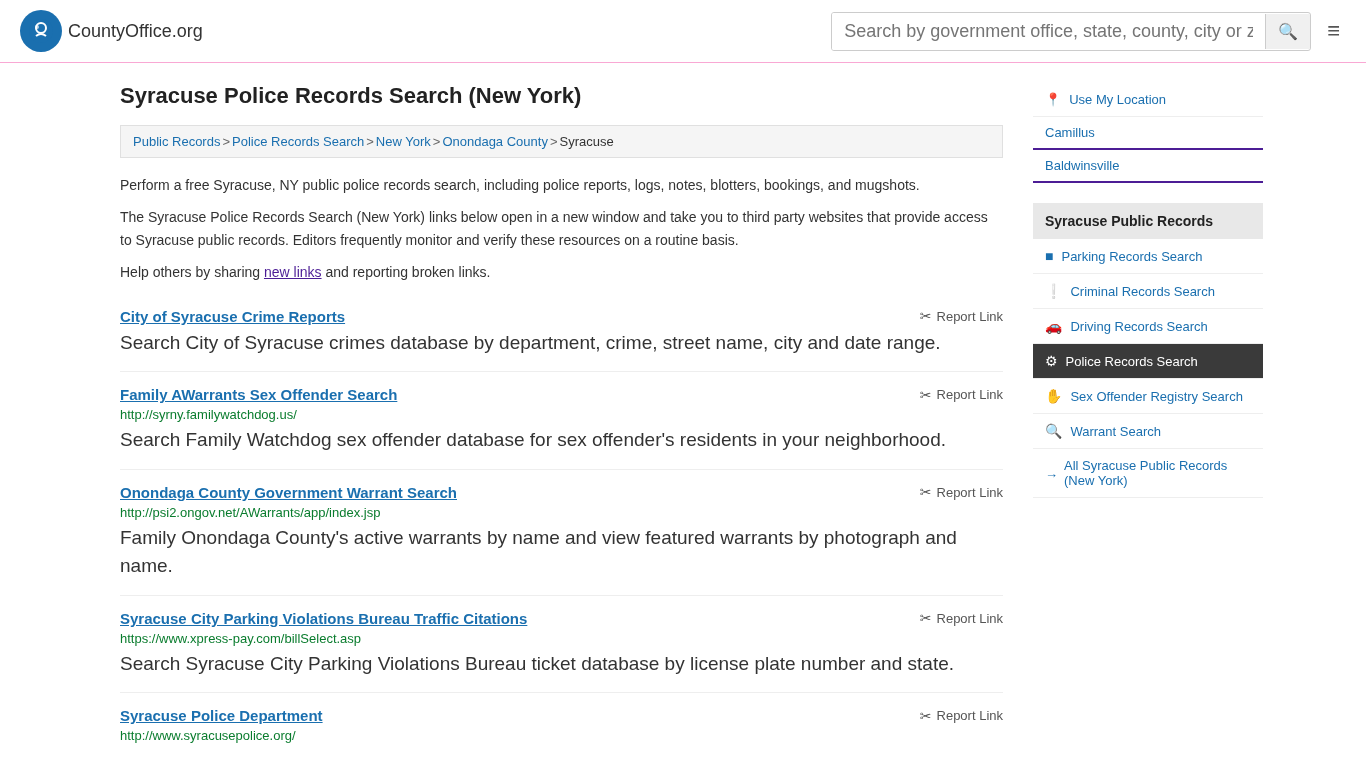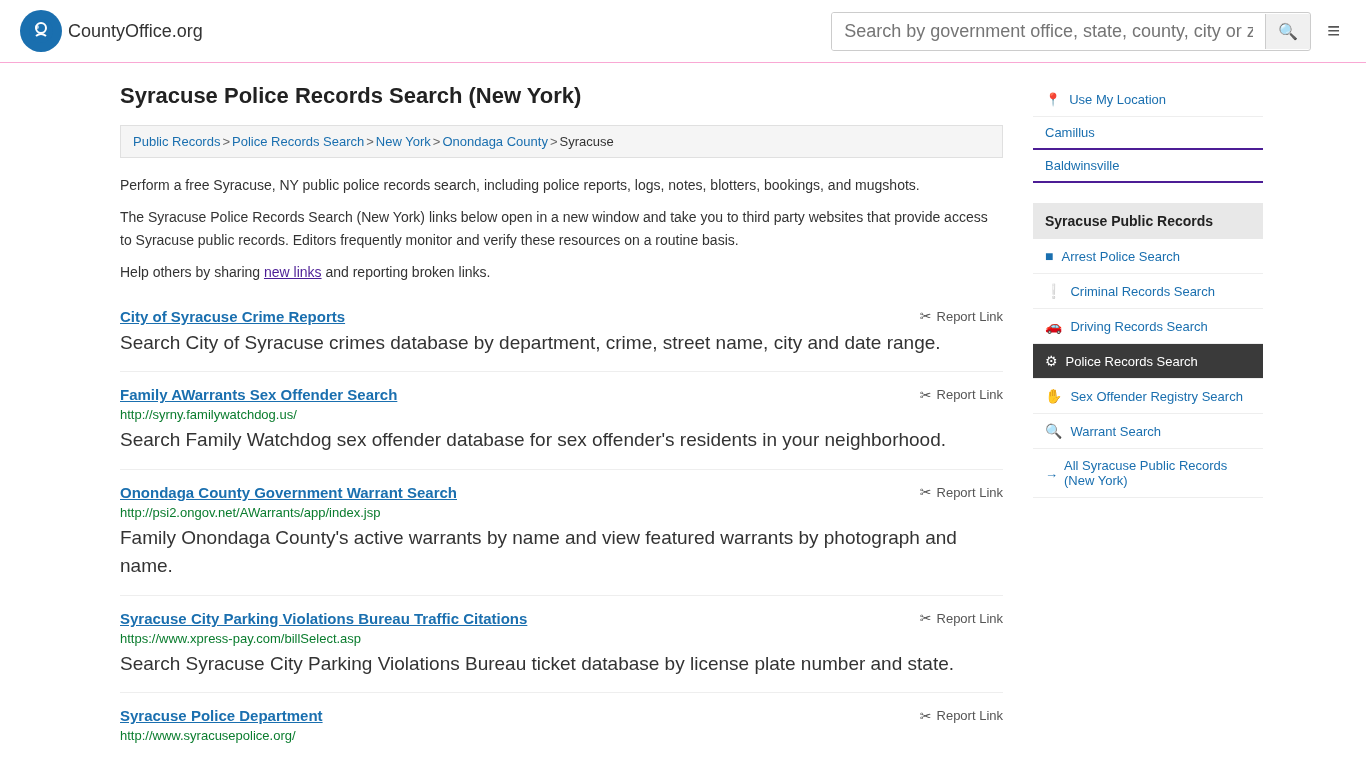--- a/index.html
+++ b/index.html
@@ -364,21 +364,21 @@
       </div>
       <a class="sidebar-plain-link" href="#">Camillus</a>
       <a class="sidebar-plain-link" href="#">Baldwinsville</a>
     </div>
 
     <div class="sidebar-section">
       <div class="sidebar-section-title">Syracuse Public Records</div>
 
       <div class="sidebar-item">
         <span class="sidebar-item-icon">■</span>
-        <span class="sidebar-item-text">Arrest Police Search</span>
+        <span class="sidebar-item-text">Parking Records Search</span>
       </div>
       <div class="sidebar-item">
         <span class="sidebar-item-icon">❕</span>
         <span class="sidebar-item-text">Criminal Records Search</span>
       </div>
       <div class="sidebar-item">
         <span class="sidebar-item-icon">🚗</span>
         <span class="sidebar-item-text">Driving Records Search</span>
       </div>
       <div class="sidebar-item active">

